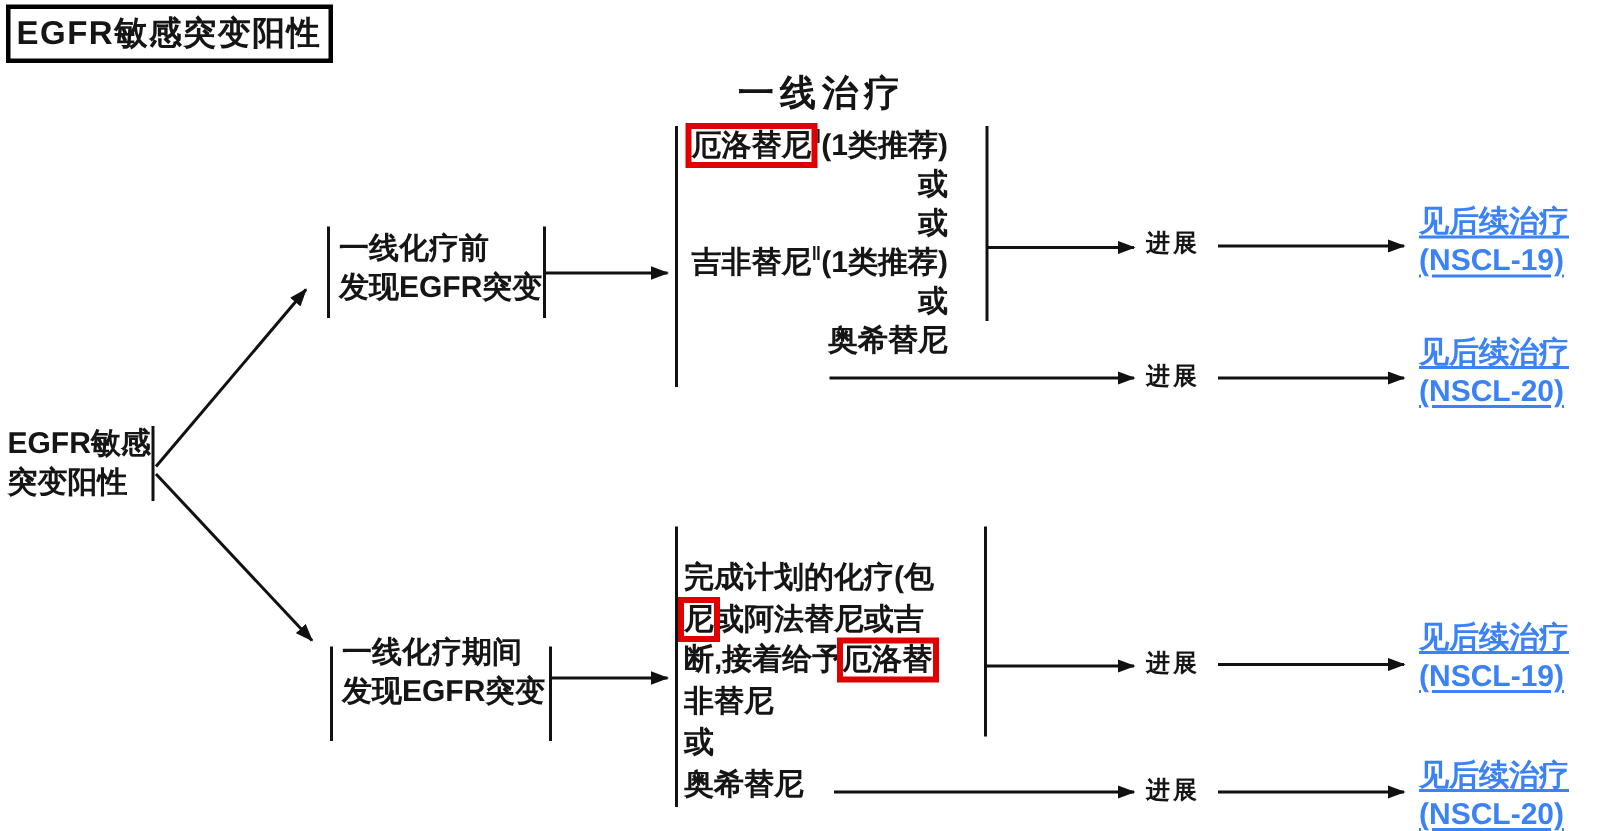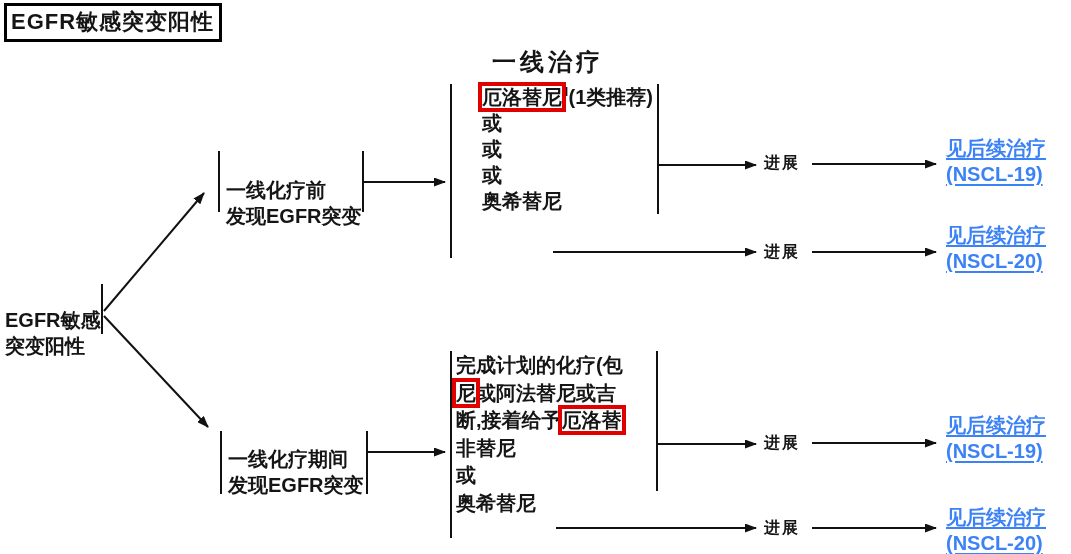--- a/index.html
+++ b/index.html
@@ -7,26 +7,26 @@
     position:relative;width:1071px;height:554px;background:#ffffff;
     font-family:"Liberation Sans","DejaVu Sans",sans-serif;
     font-weight:bold;color:#151515;overflow:hidden;
   }
   .canvas svg.wires{position:absolute;left:0;top:0;width:1071px;height:554px;}
   .title-box{
     position:absolute;left:4px;top:3px;border:3px solid #000;
     padding:1px 5px 2px 4px;font-size:22px;letter-spacing:1px;background:#fff;
   }
   .col-header{position:absolute;left:492px;top:46px;font-size:24px;letter-spacing:4px;}
-  .txt2{position:absolute;font-size:20px;line-height:26px;white-space:nowrap;margin-top:24px;}
+  .txt2{position:absolute;font-size:20px;line-height:26px;white-space:nowrap;}
   .root-node{left:5px;top:283px;}
   .node-pre{left:226px;top:153px;}
   .node-during{left:228px;top:422px;}
-  .block1{position:absolute;left:482px;top:84px;font-size:20px;line-height:26px;white-space:nowrap;}
-  .block2{position:absolute;left:456px;top:352px;font-size:20px;line-height:27.5px;white-space:nowrap;}
+  .block1{position:absolute;left:461px;top:84px;font-size:20px;line-height:26px;white-space:nowrap;text-align:right;}
+  .block2{position:absolute;left:456px;top:372px;font-size:20px;line-height:27.5px;white-space:nowrap;}
   .boxed{outline:4px solid #e00000;outline-offset:0px;}
   .supmark{font-size:13px;vertical-align:super;line-height:0;}
   .progress{position:absolute;font-size:16px;line-height:26px;letter-spacing:2px;}
   .p1{left:764px;top:150px;} .p2{left:764px;top:239px;}
   .p3{left:764px;top:430px;} .p4{left:764px;top:515px;}
   a.ref-link{
     position:absolute;left:946px;font-size:20px;line-height:26px;
     color:#3b82f6;text-decoration:underline;text-decoration-thickness:2px;
     text-underline-offset:3px;white-space:nowrap;cursor:pointer;
   }
@@ -93,20 +93,23 @@
     <div>一线化疗期间</div>
     <div>发现EGFR突变</div>
   </div>
 
   <div class="block1">
     <div>
       <span class="boxed">厄洛替尼</span><span class="supmark">‖</span><span>(1类推荐)</span>
     </div>
     <div>或</div>
     <div>或</div>
+    <div>
+      <span>吉非替尼</span><span class="supmark">‖</span><span>(1类推荐)</span>
+    </div>
     <div>或</div>
     <div>奥希替尼</div>
   </div>
 
   <div class="block2">
     <div>完成计划的化疗(包</div>
     <div>
       <span class="boxed">尼</span><span>或阿法替尼或吉</span>
     </div>
     <div>

